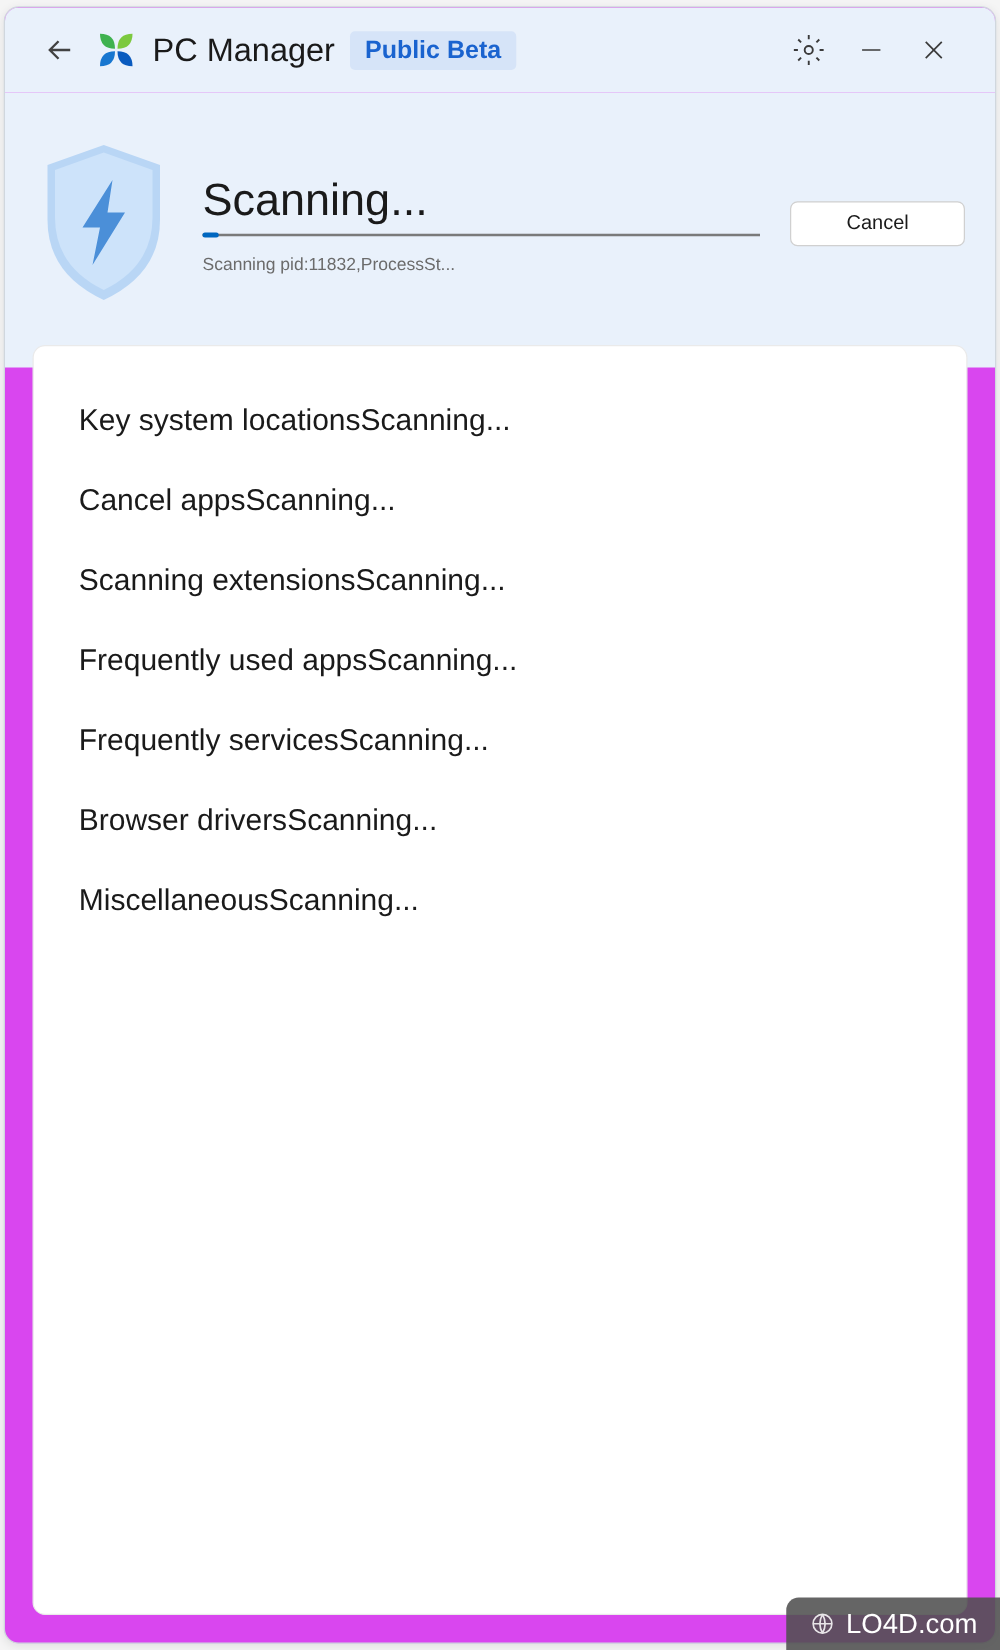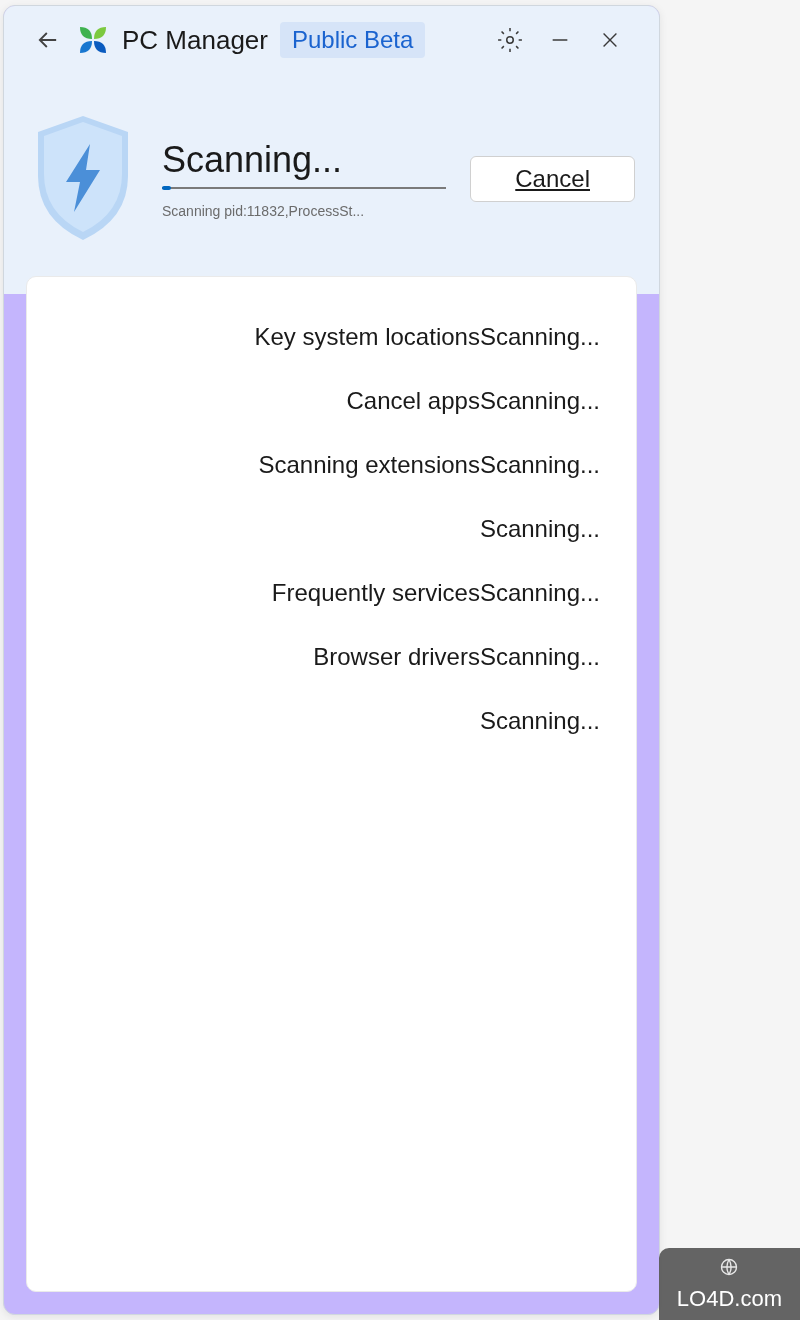--- a/index.html
+++ b/index.html
@@ -5,24 +5,24 @@
     * { margin: 0; padding: 0; box-sizing: border-box; }
     body {
       font-family: 'Segoe UI', -apple-system, BlinkMacSystemFont, sans-serif;
       background: #f5f5f5;
       width: 800px;
       height: 1320px;
       overflow: hidden;
       position: relative;
     }
     .window {
-      width: 657px;
+      width: 794px;
       height: 1310px;
       margin: 5px 3px;
-      background: #c4b5fd;
+      background: #d946ef;
       border: 1px solid #d0d7de;
       border-radius: 12px;
       overflow: hidden;
       display: flex;
       flex-direction: column;
       box-shadow: 0 2px 8px rgba(0,0,0,0.08);
     }
     .titlebar {
       display: flex;
       align-items: center;
@@ -49,24 +49,24 @@
     }
     .app-title {
       font-size: 26px;
       font-weight: 500;
       color: #1a1a1a;
       margin-right: 12px;
     }
     .beta-badge {
       background: #d6e4f8;
       color: #1a63cf;
-      font-size: 24px;
+      font-size: 20px;
       padding: 4px 12px;
       border-radius: 4px;
-      font-weight: 400;
+      font-weight: 700;
       text-align: right;
     }
     .titlebar-spacer { flex: 1; }
     .titlebar-btn {
       width: 50px;
       height: 40px;
       display: flex;
       align-items: center;
       justify-content: center;
       cursor: pointer;
@@ -115,39 +115,38 @@
       color: #6b6b6b;
       white-space: nowrap;
       overflow: hidden;
       text-overflow: ellipsis;
     }
     .cancel-btn {
       background: #ffffff;
       border: 1px solid #d0d0d0;
       border-radius: 6px;
       padding: 8px 44px;
-      font-size: 24px;
+      font-size: 16px;
       color: #1a1a1a;
       cursor: pointer;
       font-family: inherit;
       flex-shrink: 0;
-      text-decoration: underline;
     }
     .scan-list {
       flex: 1;
       background: #ffffff;
       margin: 0 22px 22px 22px;
       border: 1px solid #eaeaea;
       border-radius: 10px;
       padding: 28px 36px;
       margin-top: -18px;
     }
     .scan-item {
       display: flex;
-      justify-content: flex-end;
+      justify-content: flex-start;
       align-items: center;
       padding: 18px 0;
       font-size: 24px;
     }
     .scan-item-label {
       color: #1a1a1a;
     }
     .scan-item-status {
       color: #1a1a1a;
     }
@@ -157,21 +156,20 @@
       right: 0;
       background: rgba(80,80,80,0.88);
       color: #ffffff;
       font-size: 22px;
       padding: 8px 18px;
       border-top-left-radius: 10px;
       display: flex;
       align-items: center;
       gap: 8px;
       font-weight: 400;
-      flex-direction: column;
     }
     .wm-icon {
       width: 22px;
       height: 22px;
       display: inline-flex;
       align-items: center;
       justify-content: center;
       opacity: 0.85;
     }
   </style>
@@ -241,31 +239,33 @@
     </div>
     <div class="scan-item">
       <span class="scan-item-label">Cancel apps</span>
       <span class="scan-item-status">Scanning...</span>
     </div>
     <div class="scan-item">
       <span class="scan-item-label">Scanning extensions</span>
       <span class="scan-item-status">Scanning...</span>
     </div>
     <div class="scan-item">
+      <span class="scan-item-label">Frequently used apps</span>
       <span class="scan-item-status">Scanning...</span>
     </div>
     <div class="scan-item">
       <span class="scan-item-label">Frequently services</span>
       <span class="scan-item-status">Scanning...</span>
     </div>
     <div class="scan-item">
       <span class="scan-item-label">Browser drivers</span>
       <span class="scan-item-status">Scanning...</span>
     </div>
     <div class="scan-item">
+      <span class="scan-item-label">Miscellaneous</span>
       <span class="scan-item-status">Scanning...</span>
     </div>
   </div>
 
 </div>
 
 <div class="watermark">
   <span class="wm-icon">
     <svg width="20" height="20" viewBox="0 0 24 24" fill="none" stroke="#ffffff" stroke-width="1.6">
       <circle cx="12" cy="12" r="9"></circle>

